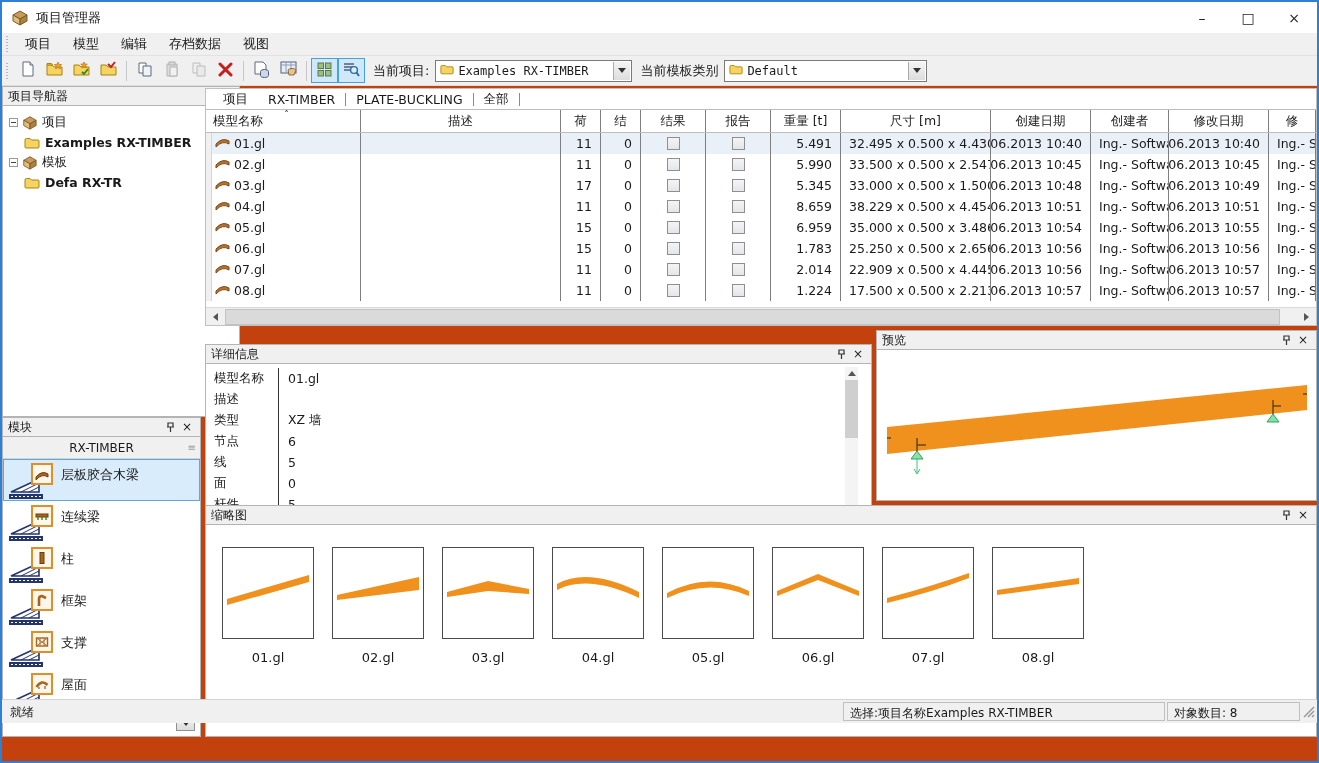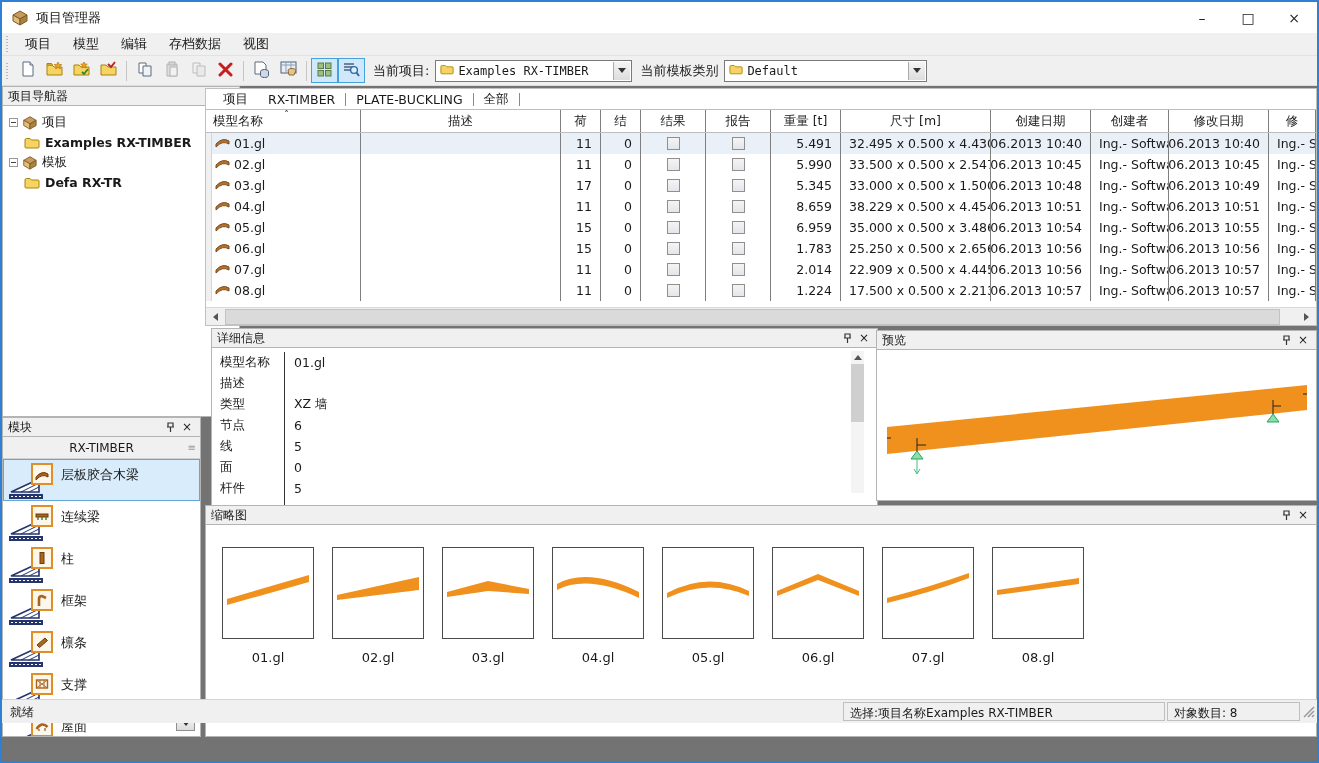--- a/index.html
+++ b/index.html
@@ -1,19 +1,19 @@
 <!DOCTYPE html>
 <html><head>
 <meta charset="utf-8">
 <style>
   * { margin:0; padding:0; box-sizing:border-box; }
   html,body { background:#e8e8e8; }
   .window {
     position:relative; width:1319px; height:763px;
-    background:#737373; overflow:hidden;
+    background:#c2410c; overflow:hidden;
     font-family:"DejaVu Sans","Liberation Sans",sans-serif;
     font-size:12px; color:#1a1a1a;
     box-shadow: inset 0 0 0 2px #2f80d4;
   }
   .abs { position:absolute; }
 
   
   .titlebar { left:2px; top:2px; right:2px; height:31px; background:#ffffff;
     display:flex; align-items:center; padding-left:9px; }
   .titlebar .title { margin-left:8px; font-size:13px; }
@@ -119,21 +119,21 @@
   .checkbox { width:13px; height:13px; border:1px solid #8f8f8f;
     background:linear-gradient(#f4f4f4,#e3e6ea); }
   .hscroll { position:absolute; left:0; right:0; bottom:0; height:18px; background:#f0f0f0;
     border-top:1px solid #d9d9d9; }
   .hs-btn { position:absolute; top:1px; width:17px; height:16px; display:flex; align-items:center;
     justify-content:center; }
   .hs-thumb { position:absolute; left:19px; top:1px; width:1055px; height:16px; background:#dadada;
     border:1px solid #c2c2c2; }
 
   
-  .details-panel { left:205px; top:328px; width:667px; height:193px;margin-left:6px; }
+  .details-panel { left:205px; top:344px; width:667px; height:193px; }
   .details-panel .panel-body { top:20px; }
   .d-row { display:flex; height:21px; align-items:center; font-size:12.5px; }
   .d-label { width:70px; padding-left:8px; flex:none; }
   .d-sepline { position:absolute; left:72px; top:4px; bottom:4px; width:1px; background:#333; }
   .d-value { padding-left:12px; }
   .vscroll { position:absolute; right:13px; top:3px; width:13px; height:142px; background:#f4f4f4; }
   .vs-btn { position:absolute; top:0; left:0; right:0; height:12px; display:flex; align-items:center; justify-content:center; }
   .vs-thumb { position:absolute; top:13px; left:0; right:0; height:58px; background:#cfcfcf; }
 
   
@@ -440,36 +440,20 @@
             </svg>
           <span class="badge">
               <svg width="14" height="14" viewBox="0 0 14 14">
                 <path d="M4 13 V6 Q4 3 7 3 L11 5" fill="none" stroke="#a9641e" stroke-width="2.6"></path>
               </svg>
             </span>
         </span>
         <span class="mod-label">框架</span>
       </div>
 
-      <div class="mod-item">
-        <span class="mod-ico">
-          <svg class="truss" width="34" height="26" viewBox="0 0 34 26">
-              <polygon points="2,18 30,5 30,18" fill="#fff" stroke="#24356e" stroke-width="1.6"></polygon>
-              <path d="M12 18 L30 9 M20 18 L30 13" stroke="#24356e"></path>
-              <rect x="0" y="20" width="34" height="5" fill="#24356e"></rect>
-              <path d="M2 22.5h30" stroke="#fff" stroke-dasharray="2 2"></path>
-            </svg>
-          <span class="badge">
-              <svg width="14" height="14" viewBox="0 0 14 14">
-                <polygon points="2,10 10,3 12.5,5.5 4.5,12.5" fill="#a9641e" stroke="#6e3c0d"></polygon>
-              </svg>
-            </span>
-        </span>
-        <span class="mod-label">檩条</span>
-      </div>
 
       <div class="mod-item">
         <span class="mod-ico">
           <svg class="truss" width="34" height="26" viewBox="0 0 34 26">
               <polygon points="2,18 30,5 30,18" fill="#fff" stroke="#24356e" stroke-width="1.6"></polygon>
               <path d="M12 18 L30 9 M20 18 L30 13" stroke="#24356e"></path>
               <rect x="0" y="20" width="34" height="5" fill="#24356e"></rect>
               <path d="M2 22.5h30" stroke="#fff" stroke-dasharray="2 2"></path>
             </svg>
           <span class="badge">

